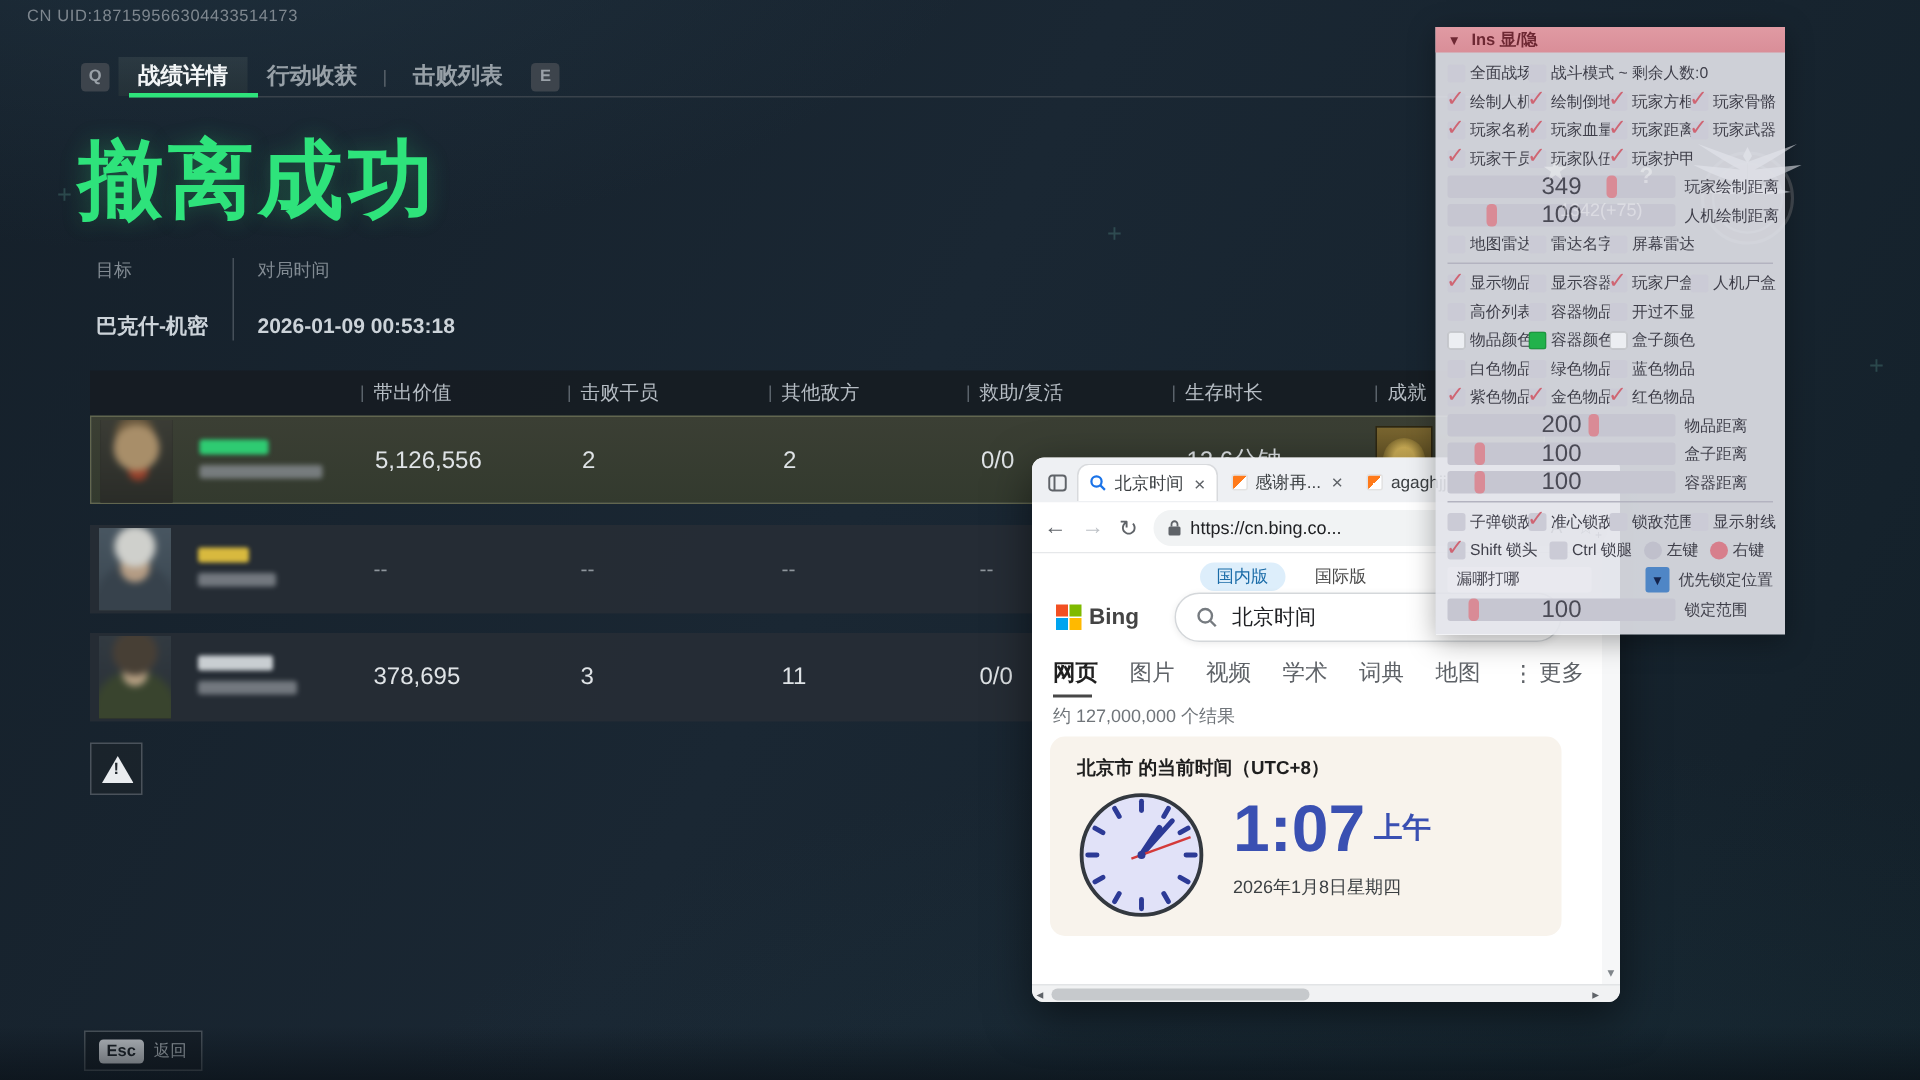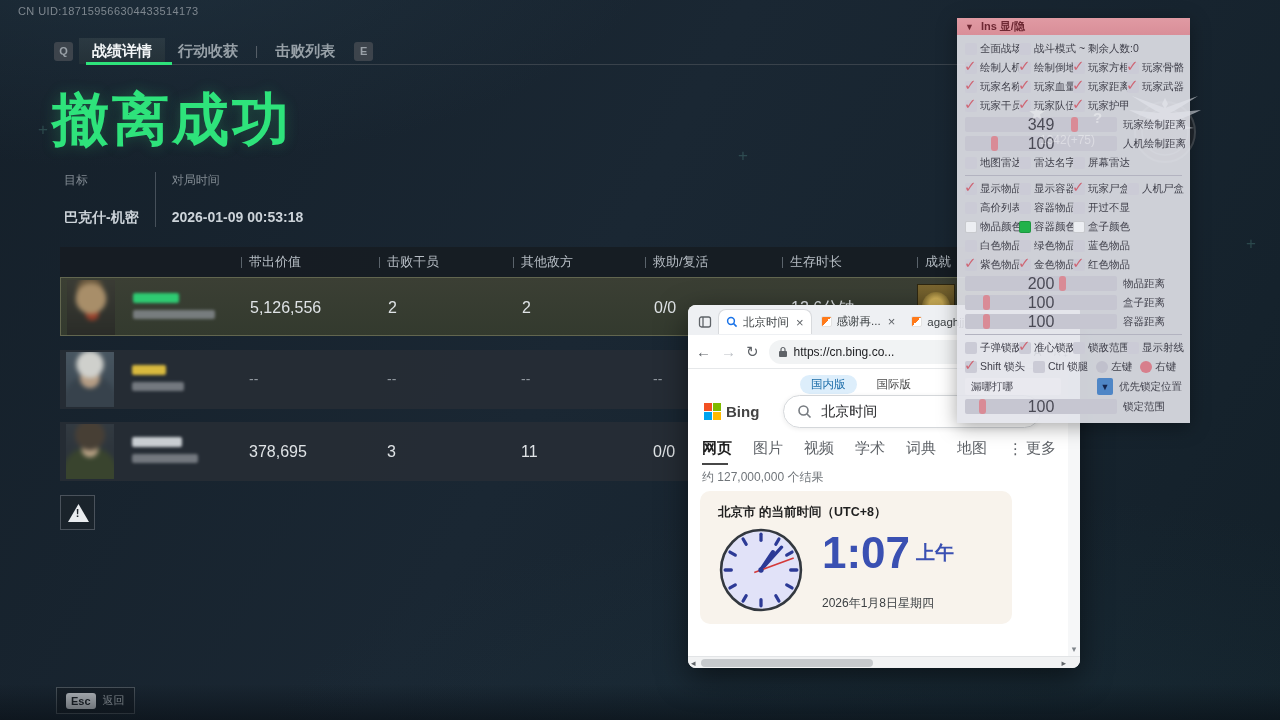--- a/index.html
+++ b/index.html
@@ -120,28 +120,28 @@
   .blogo span{font-size:15px;font-weight:600;color:#444;}
   .sbox{width:258px;height:33px;border:1px solid #d4d7da;border-radius:17px;display:flex;
     align-items:center;gap:9px;padding:0 13px;box-shadow:0 1px 5px rgba(0,0,0,.08);cursor:text;}
   .sbox span{font-size:14px;color:#202124;}
   .serptabs{position:absolute;left:14px;top:70px;display:flex;gap:21px;align-items:center;}
   .stab{font-size:15px;color:#5f6368;cursor:pointer;position:relative;}
   .stab.active{color:#1f1f1f;font-weight:bold;}
   .stab.active::after{content:'';position:absolute;left:0;right:4px;bottom:-7px;height:2px;background:#474747;}
   .more{display:flex;gap:3px;align-items:center;}
   .results{position:absolute;left:14px;top:100px;font-size:12px;color:#70757a;}
-  .timecard{position:absolute;left:12px;top:122px;width:312px;height:133px;background:#f8f3ec;
+  .timecard{position:absolute;left:12px;top:122px;width:341px;height:133px;background:#f8f3ec;
     border-radius:10px;}
   .tctitle{position:absolute;left:18px;top:13px;font-size:12.5px;font-weight:bold;color:#1f1f1f;}
   .clock{position:absolute;left:18px;top:36px;}
   .tcright{position:absolute;left:122px;top:40px;}
   .bigtime{font-size:44px;font-weight:800;color:#3a50b2;line-height:44px;display:flex;align-items:center;}
   .ampm{font-size:19px;font-weight:800;margin-left:6px;}
-  .tcdate{font-size:12px;color:#3c4043;margin-top:20px;}
+  .tcdate{font-size:12px;color:#3c4043;margin-top:8px;}
   .vscroll{position:absolute;right:0;top:64px;bottom:12px;width:12px;background:#f6f7f8;}
   .vscroll span{position:absolute;bottom:2px;left:0;right:0;text-align:center;font-size:9px;color:#80868b;}
   .hscroll{position:absolute;left:0;right:0;bottom:0;height:12px;background:#f1f2f3;border-top:1px solid #e2e4e6;}
   .hscroll .la,.hscroll .ra{position:absolute;top:0;font-size:9px;color:#5f6368;line-height:12px;}
   .hscroll .la{left:3px;} .hscroll .ra{right:14px;}
   .hthumb{position:absolute;left:13px;top:2px;width:172px;height:8px;border-radius:4px;background:#c6c9cc;}
   
   .cpanel{position:absolute;left:957px;top:18px;width:233px;z-index:30;
     background:rgba(226,227,234,.9);box-shadow:0 4px 18px rgba(0,0,0,.35);}
   .cphead{height:17px;display:flex;align-items:center;gap:7px;padding:0 8px;

